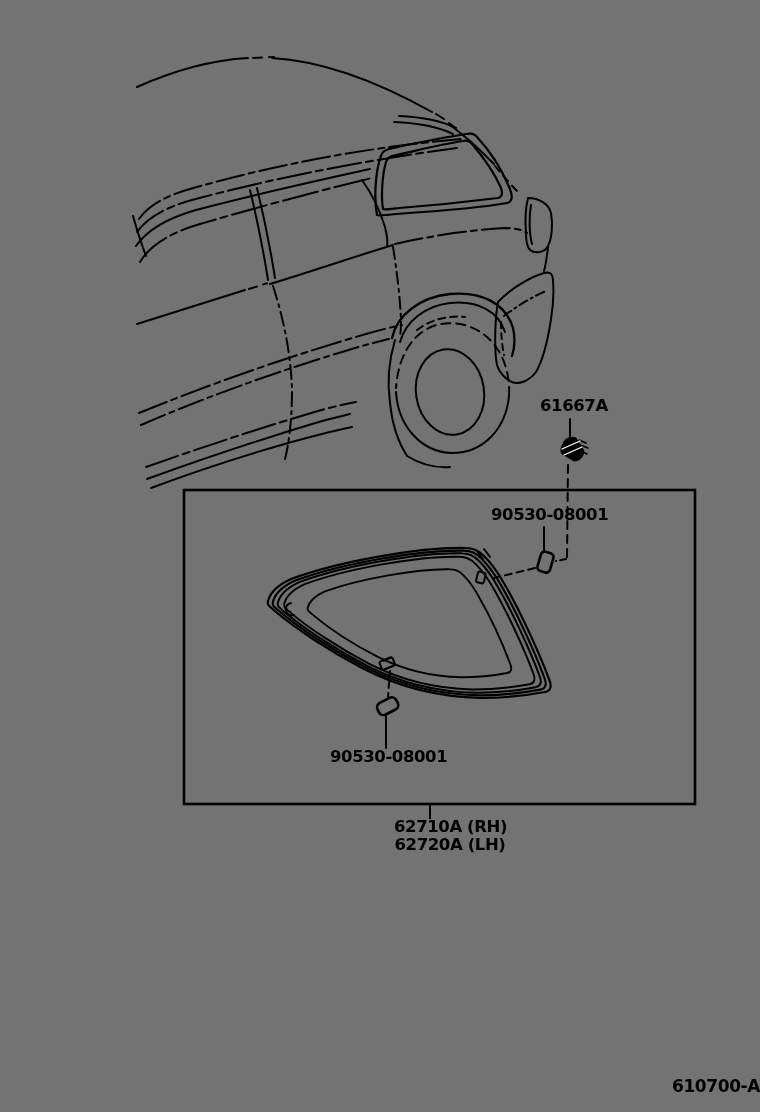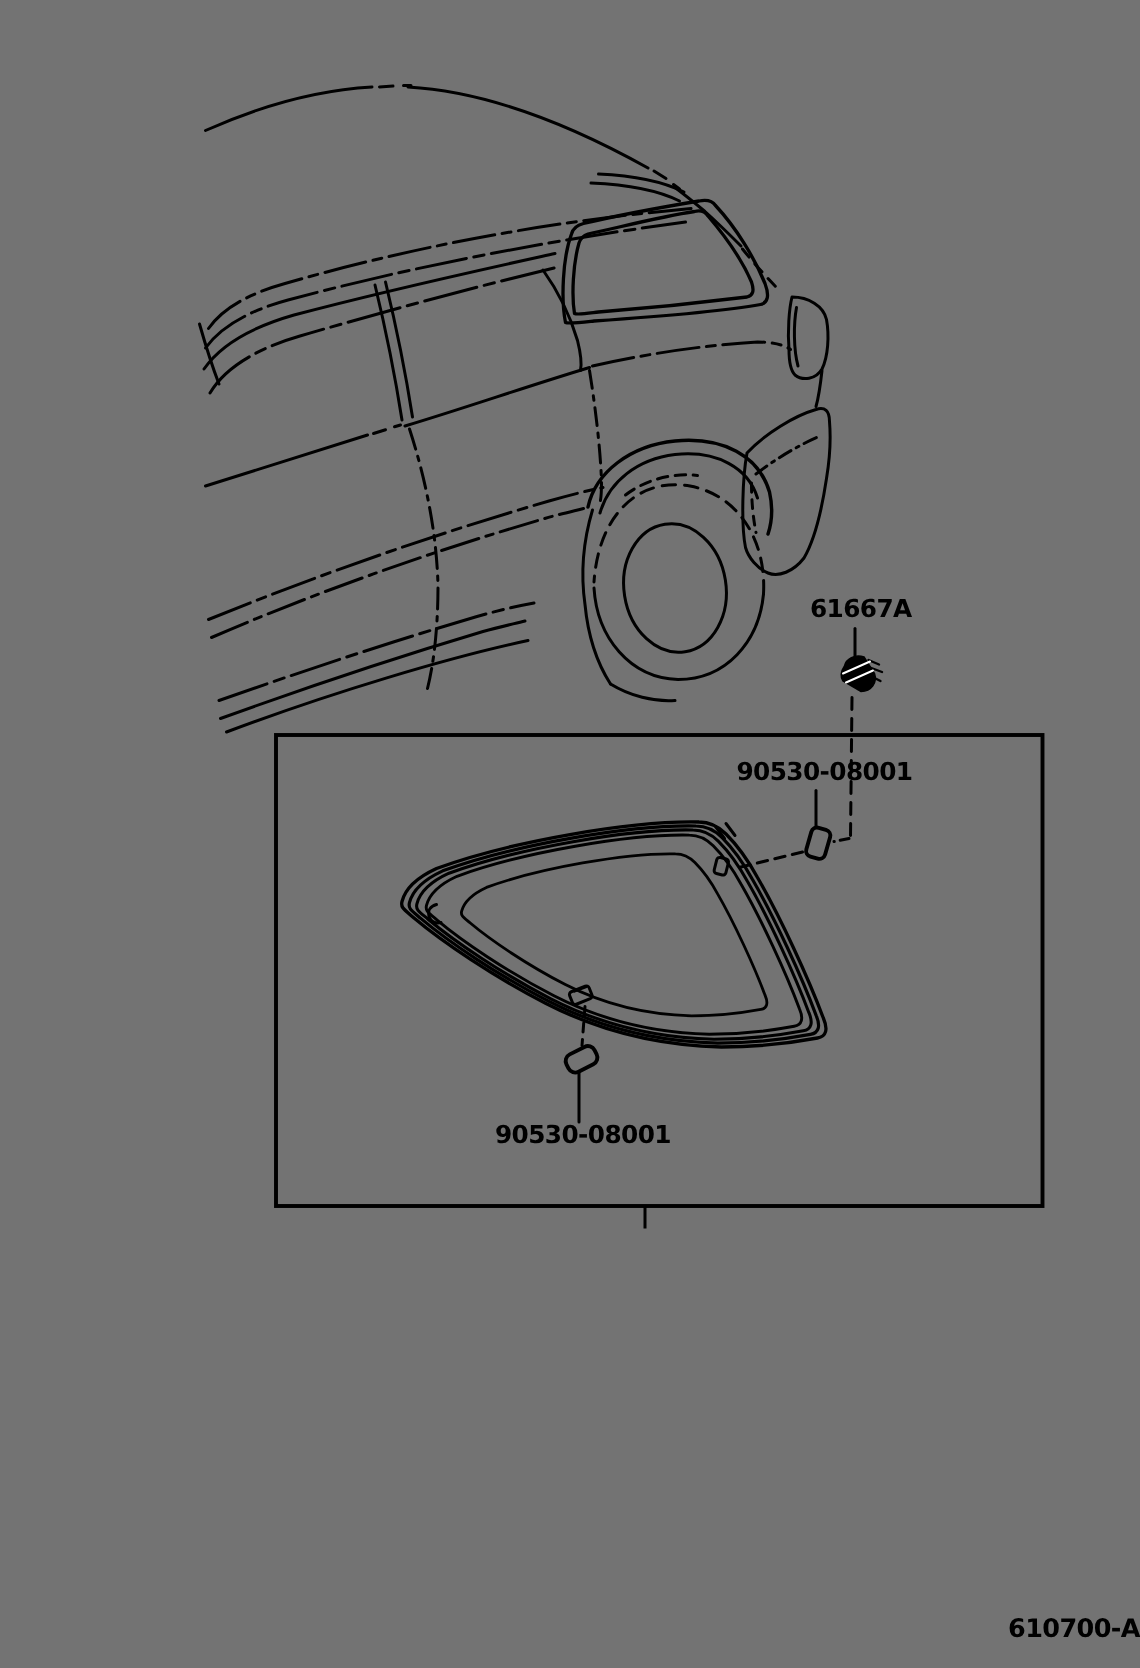--- a/index.html
+++ b/index.html
@@ -145,16 +145,20 @@
 
     <path d="M430,804 L430,819" stroke="#000" stroke-width="2"></path>
   </svg>
 
   <div class="lbl" style="left:540px;top:397px;">61667A</div>
 
   <div class="lbl" style="left:491px;top:506px;">90530-08001</div>
 
   <div class="lbl" style="left:330px;top:748px;">90530-08001</div>
 
+  <div class="lbl center" style="left:394px;top:818px;width:112px;">
+    <div>62710A (RH)</div>
+    <div>62720A (LH)</div>
+  </div>
 
   <div class="lbl fig" style="left:651px;top:1077px;margin-left:21px;">610700-A</div>
 
 </div>
 
 </body></html>

